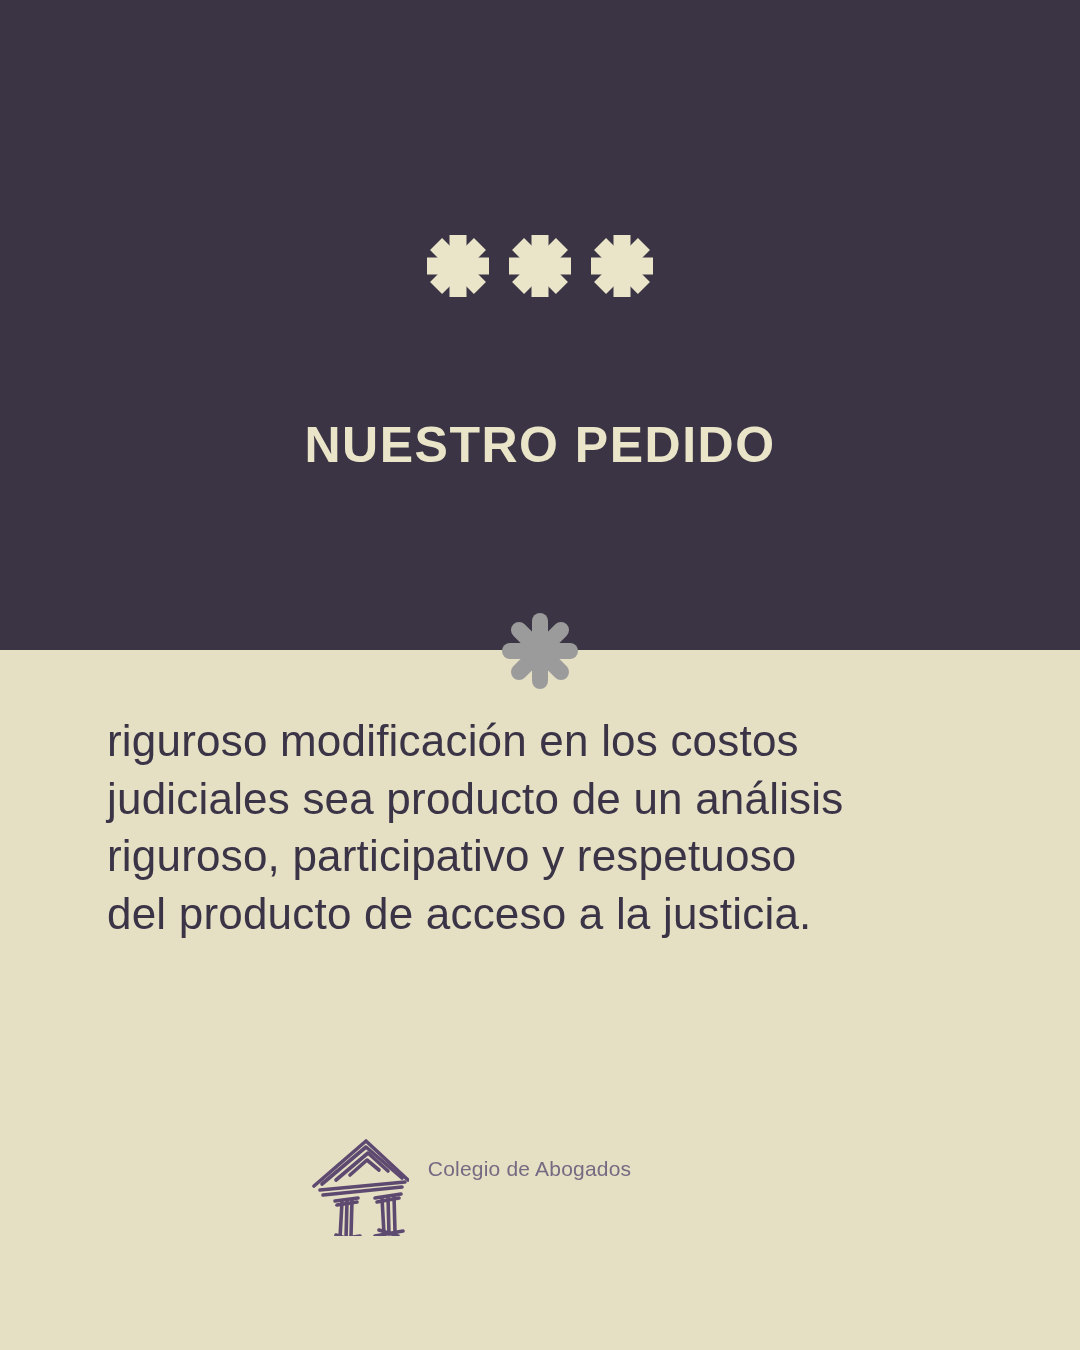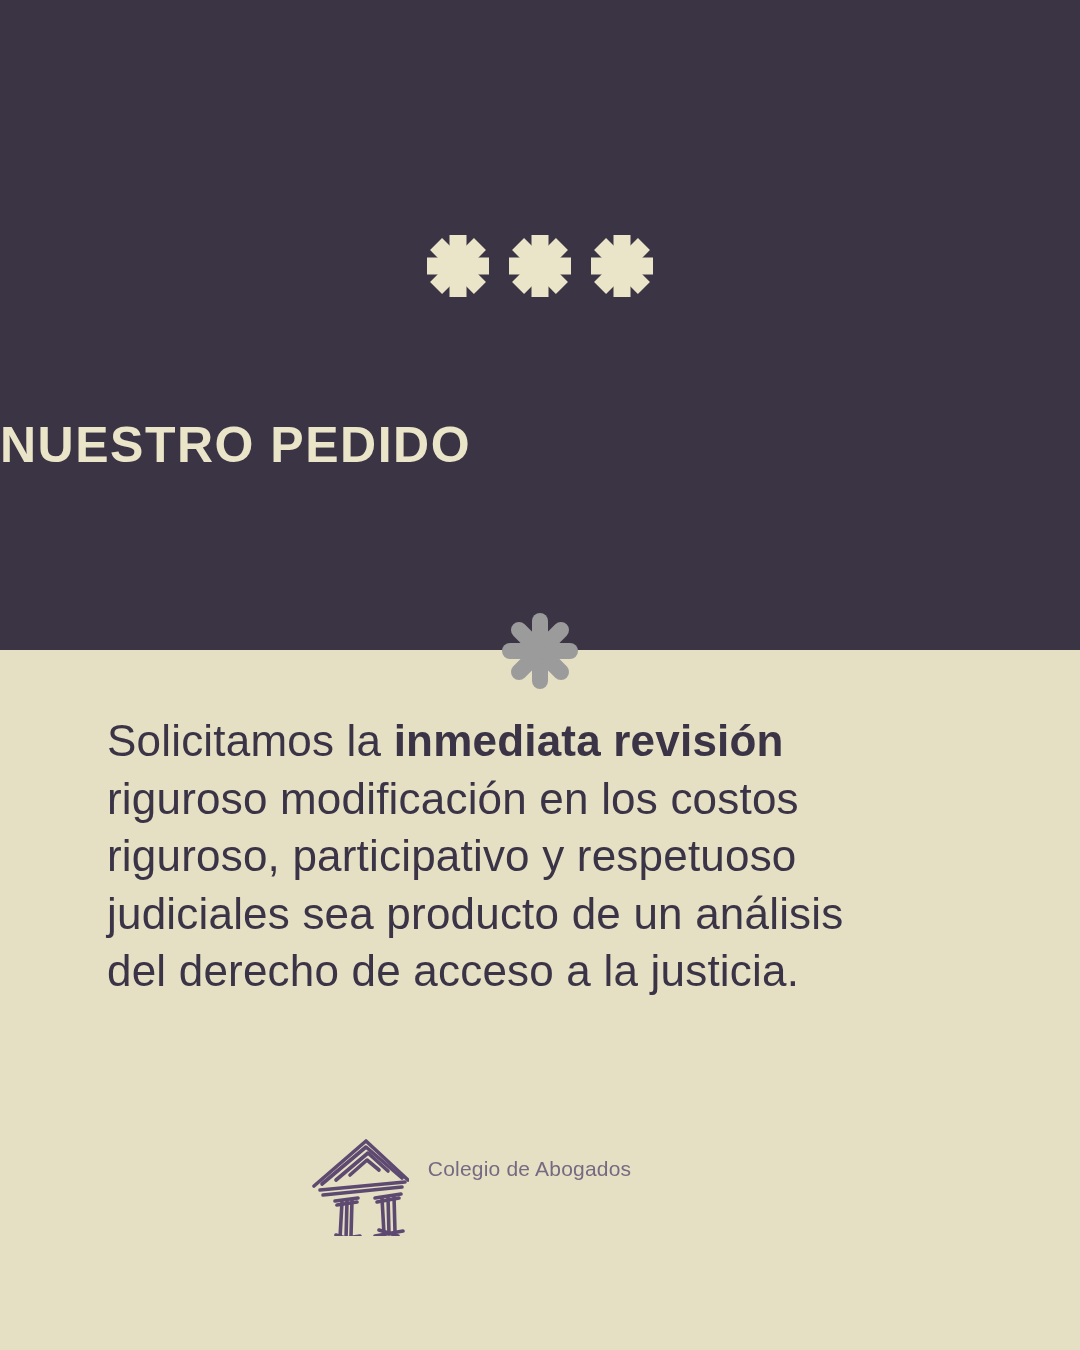--- a/index.html
+++ b/index.html
@@ -31,20 +31,21 @@
     width: 1080px;
     display: flex;
     justify-content: center;
     gap: 16px;
   }
   .asterisk-row svg { display: block; }
   .headline {
     position: absolute;
     top: 415px; left: 0;
     width: 1080px;
+    text-align: center;
     color: #eae5c9;
     font-size: 50px;
     font-weight: 700;
     letter-spacing: 1.5px;
     line-height: 60px;
   }
   .divider-asterisk {
     position: absolute;
     left: 500px; top: 611px;
     width: 80px; height: 80px;
@@ -126,25 +127,24 @@
       <line x1="40" y1="40" x2="70" y2="40"></line>
       <line x1="40" y1="40" x2="61" y2="61"></line>
       <line x1="40" y1="40" x2="40" y2="70"></line>
       <line x1="40" y1="40" x2="19" y2="61"></line>
       <line x1="40" y1="40" x2="10" y2="40"></line>
       <line x1="40" y1="40" x2="19" y2="19"></line>
     </g>
   </svg>
 
   <div class="body-text">
-    <div><span>Solicitamos la </span><span class="bold">inmediata revisión</span></div>
     <div>riguroso modificación en los costos</div>
+    <div>judiciales sea producto de un análisis</div>
     <div>riguroso, participativo y respetuoso</div>
-    <div>judiciales sea producto de un análisis</div>
-    <div>del derecho de acceso a la justicia.</div>
+    <div>del producto de acceso a la justicia.</div>
   </div>
 
   <div class="footer-logo">
     <svg class="logo-mark" viewBox="0 0 100 104">
       <g fill="none" stroke="#5e4a70" stroke-width="3.6" stroke-linecap="round" stroke-linejoin="round">
 
         <path d="M5,54 L57,9 L99,48"></path>
         <path d="M13,52 L57,15 L93,46"></path>
         <path d="M27,48 L59,21 L79,39"></path>
         <path d="M41,43 L58,28 L70,38"></path>

